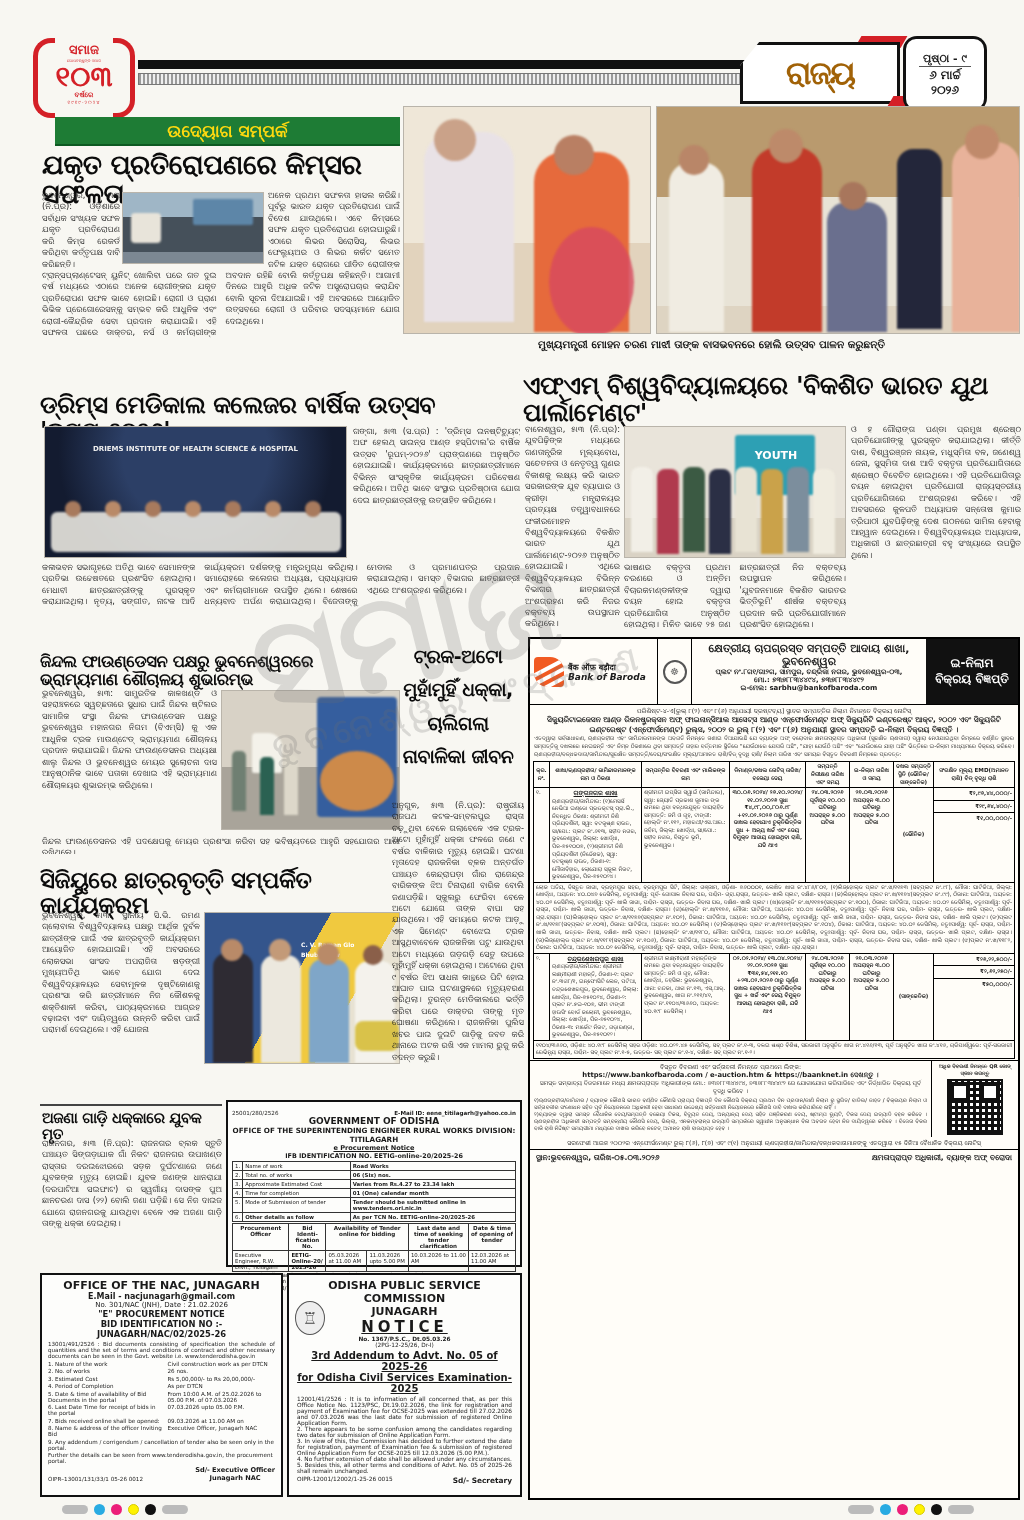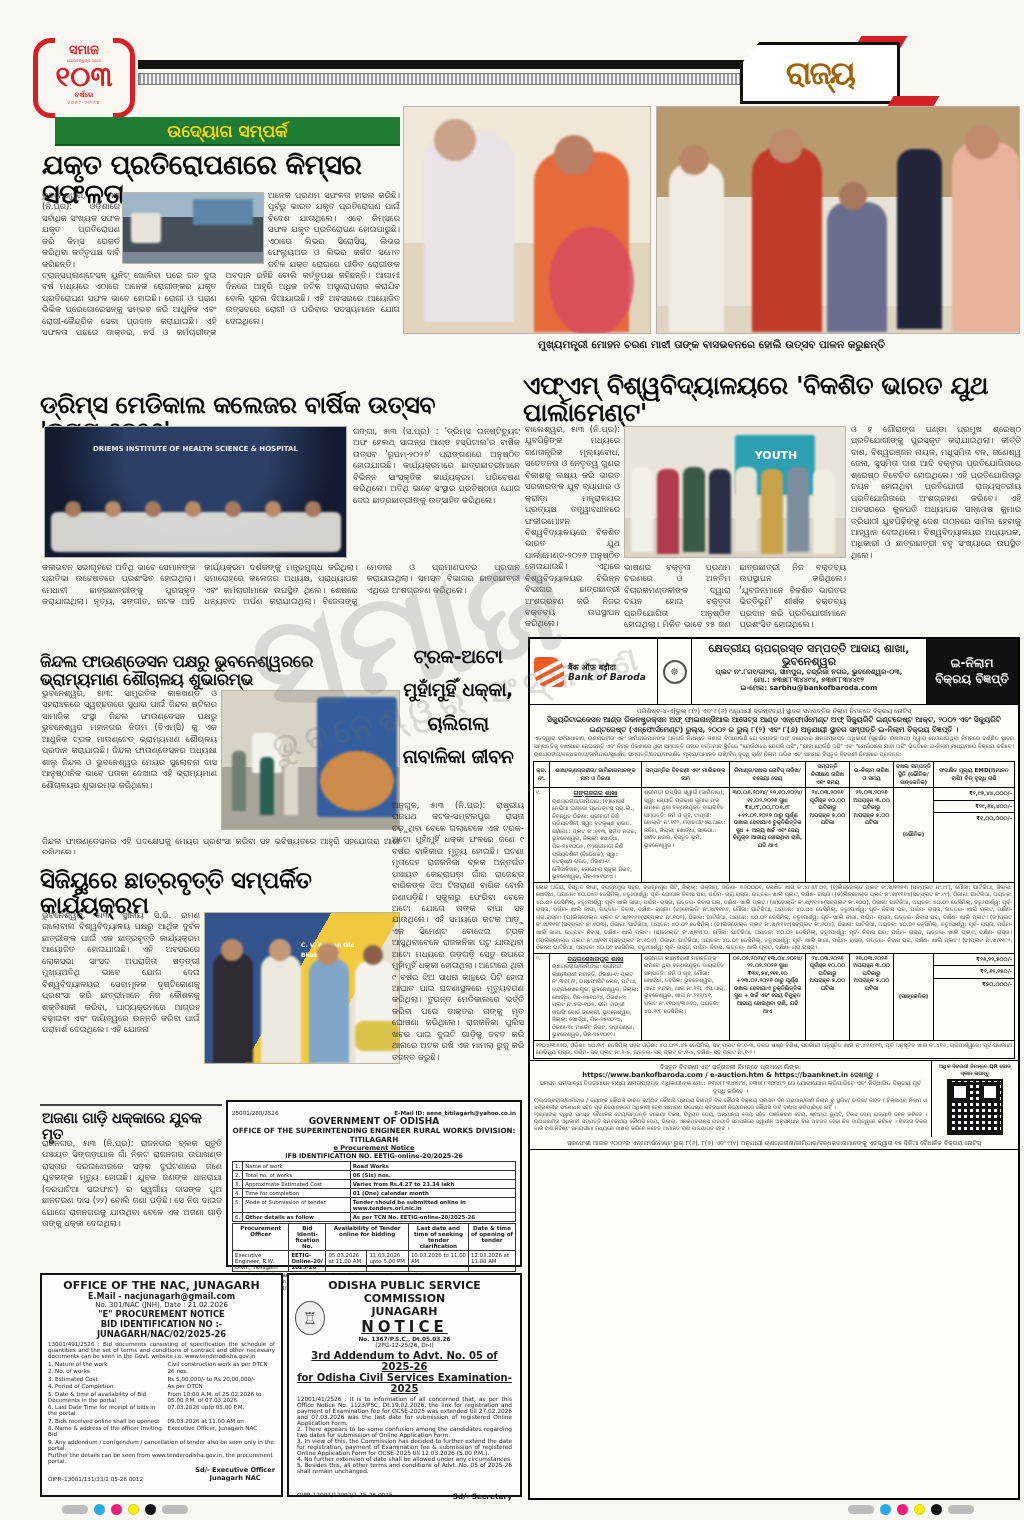--- a/index.html
+++ b/index.html
@@ -139,20 +139,27 @@
   <div class="logo-years">୧୯୧୯-୨୦୨୪</div>
 </div>
 <div class="abs rule-black"></div>
 <div class="abs rule-dots"></div>
 <div class="abs rajya-wrap">
   <div class="rajya-red1"></div>
   <div class="rajya-shell">
     <span class="rajya-text">ରାଜ୍ୟ</span>
   </div>
   <div class="rajya-red2"></div>
+  <div class="pgdate">
+    <div class="pgdate-in">
+      <div class="pg-label">ପୃଷ୍ଠା - ୯</div>
+      <div class="pg-date">୬ ମାର୍ଚ୍ଚ</div>
+      <div class="pg-date">୨୦୨୬</div>
+    </div>
+  </div>
 </div>
 
 <div class="abs wmark">
   <div>ସମାଜ</div>
   <div class="sub">ଭୁବନେଶ୍ୱର ସଂସ୍କରଣ</div>
 </div>
 
 <div class="abs kicker">
     <span>ଉଦ୍ୟୋଗ ସମ୍ପର୍କ</span>
   </div>
@@ -387,21 +394,21 @@
   <div class="ctr t2">NOTICE</div>
   <div class="ctr b">No. 1367/P.S.C., Dt.05.03.26</div>
   <div class="ctr">(2PG-12-25/26, Dr-I)</div>
   <div class="ctr addv" style="margin-top:2px;">3rd Addendum to Advt. No. 05 of 2025-26</div>
   <div class="ctr addv">for Odisha Civil Services Examination-2025</div>
   <div class="jt" style="margin-top:2px;">12001/41/2526 : It is to information of all concerned that, as per this Office Notice No. 1123/PSC, Dt.19.02.2026, the link for registration and payment of Examination fee for OCSE-2025 was extended till 27.02.2026 and 07.03.2026 was the last date for submission of registered Online Application Form.</div>
   <div class="jt">2.   There appears to be some confusion among the candidates regarding two dates for submission of Online Application Form.</div>
   <div class="jt">3.   In view of this, the Commission has decided to further extend the date for registration, payment of Examination fee &amp; submission of registered Online Application Form for OCSE-2025 till 12.03.2026 (5.00 P.M.).</div>
   <div class="jt">4.   No further extension of date shall be allowed under any circumstances.</div>
   <div class="jt">5.   Besides this, all other terms and conditions of Advt. No. 05 of 2025-26 shall remain unchanged.</div>
-  <div style="display:flex; justify-content:space-between; margin-top:18px;">
+  <div style="display:flex; justify-content:space-between; margin-top:2px;">
     <span>OIPR-12001/12002/1-25-26 0015</span>
     <span class="b" style="font-size:7.4px;">Sd/- Secretary</span>
   </div>
 </div>
 
 <div class="abs bob">
   <div class="bob-head">
     <div class="bob-logo">
       <div class="bob-mark"></div>
       <div>
@@ -489,20 +496,24 @@
       <div class="ctr" style="font-size:6px;">ସମସ୍ତ ସମ୍ଭାବ୍ୟ ବିଡରମାନେ ମଧ୍ୟ କ୍ଷମତାପ୍ରାପ୍ତ ଅଧିକାରୀଙ୍କ ମୋ.: ୭୩୭୮୮୩୪୪୯୪, ୭୩୭୮୮୩୪୪୯୨ ରେ ଯୋଗାଯୋଗ କରିପାରିବେ ଏବଂ ନିର୍ଦ୍ଧାରିତ ବିକ୍ରୟ ପୂର୍ବ ବୃଦ୍ଧି କରିବେ ।</div>
       <div class="jt" style="font-size:5.4px; margin-top:2px;">୧)ଋଣଗ୍ରହୀତା/ଜାମିନ୍ଦାର / ବ୍ୟାଙ୍କ କୌଣସି ଭାରତ ବର୍ଣ୍ଣିତ କୌଣସି ପ୍ରାପ୍ୟ ବିଜ୍ଞାପ୍ତି ଦିନ କୌଣସି ବିକ୍ରୟ ପ୍ରଥମ ଦିନ ପ୍ରଦାନ/ଜାଣି ନିଲାମ ରୁ ସ୍ଥଗିତ/ ବାତିଲ/ ଜାହତ / ବିକ୍ରୟର ନିଲାମ ଓ ସର୍ତ୍ତାବଳୀର ସଂଶୋଧନ ସହିତ ପୂର୍ବ ନିୟୋଜନରେ ଅଧିକାରୀ ହେବା ସାଧାରଣ ଉଦ୍ଦେଶ୍ୟ ସର୍ତ୍ତଧାରୀ ନିୟୋଜନରେ କୌଣସି ଦାବି ଦାଖଲ କରିପାରିବେ ନାହିଁ ।</div>
       <div class="jt" style="font-size:5.4px;">୨)ବ୍ୟାଙ୍କ ଦ୍ୱାରା ସମସ୍ତ ବୈଧାନିକ ଦେୟ/ସମ୍ପତ୍ତି ବକେୟା ଟିକସ, ବିଦ୍ୟୁତ ଦେୟ, ଅନ୍ୟାନ୍ୟ ଦେୟ ସହିତ ପଞ୍ଜିକରଣ ଦେୟ, ଷ୍ଟାମ୍ପ ଡ୍ୟୁଟି, ଟିକସ ଦେୟ ଇତ୍ୟାଦି ବହନ କରିବେ । ଋଣଗ୍ରହୀତା ଅଧିକାରୀ ସମ୍ପତ୍ତି ସମ୍ବନ୍ଧୀୟ କୌଣସି ଦେୟ, ଭିଲ୍ଲା, ଏନକମ୍ବରାନ୍ସ ଇତ୍ୟାଦି ସମ୍ପର୍କରେ ସ୍ୱାଧୀନ ଅନୁସନ୍ଧାନ ବିନା ଅବଗତ ହେବା ନିଜ ଦାୟିତ୍ୱରେ କରିବେ । ବିଜେତା ବିଡର ବାକି ରାଶି ନିର୍ଦ୍ଦିଷ୍ଟ ସମୟସୀମା ମଧ୍ୟରେ ଦାଖଲ କରିବେ ନଚେତ୍ ଅମାନତ ରାଶି ବାଜୟାପ୍ତ ହେବ ।</div>
     </div>
     <div class="bob-foot-r">
       <span>ଅଧିକ ବିବରଣୀ ନିମନ୍ତେ</span> <span>QR କୋଡ୍ ସ୍କାନ କରନ୍ତୁ</span>
       <div class="qr"></div>
     </div>
   </div>
   <div class="bob-sarf">ସରଫେଶୀ ଆଇନ ୨୦୦୨ର ଏନ୍‌ଫୋର୍ସମେଣ୍ଟ ରୁଲ୍ ୮(୬), ୮(୭) ଏବଂ ୯(୧) ଅନୁଯାୟୀ ଋଣଗ୍ରହୀତା/ଜାମିନ୍ଦାର/ବନ୍ଧକଦାତାମାନଙ୍କୁ ଏତଦ୍ୱାରା ୧୫ ଦିନିଆ ବୈଧାନିକ ବିକ୍ରୟ ନୋଟିସ୍</div>
+  <div class="bob-last">
+    <span>ସ୍ଥାନ:ଭୁବନେଶ୍ୱର,  ତାରିଖ-୦୫.୦୩.୨୦୨୬</span>
+    <span>କ୍ଷମତାପ୍ରାପ୍ତ ଅଧିକାରୀ, ବ୍ୟାଙ୍କ ଅଫ୍ ବରୋଦା</span>
+  </div>
 </div>
 
 <div class="regs" style="left:62px; top:1504px;">
   <div class="pill"></div>
   <div class="dot" style="background:#29abe2;"></div>
   <div class="dot" style="background:#ec1e79;"></div>
   <div class="dot" style="background:#fff200; border:1px solid #d8cb00;"></div>
   <div class="dot" style="background:#111;"></div>
   <div class="pill"></div>
 </div>

